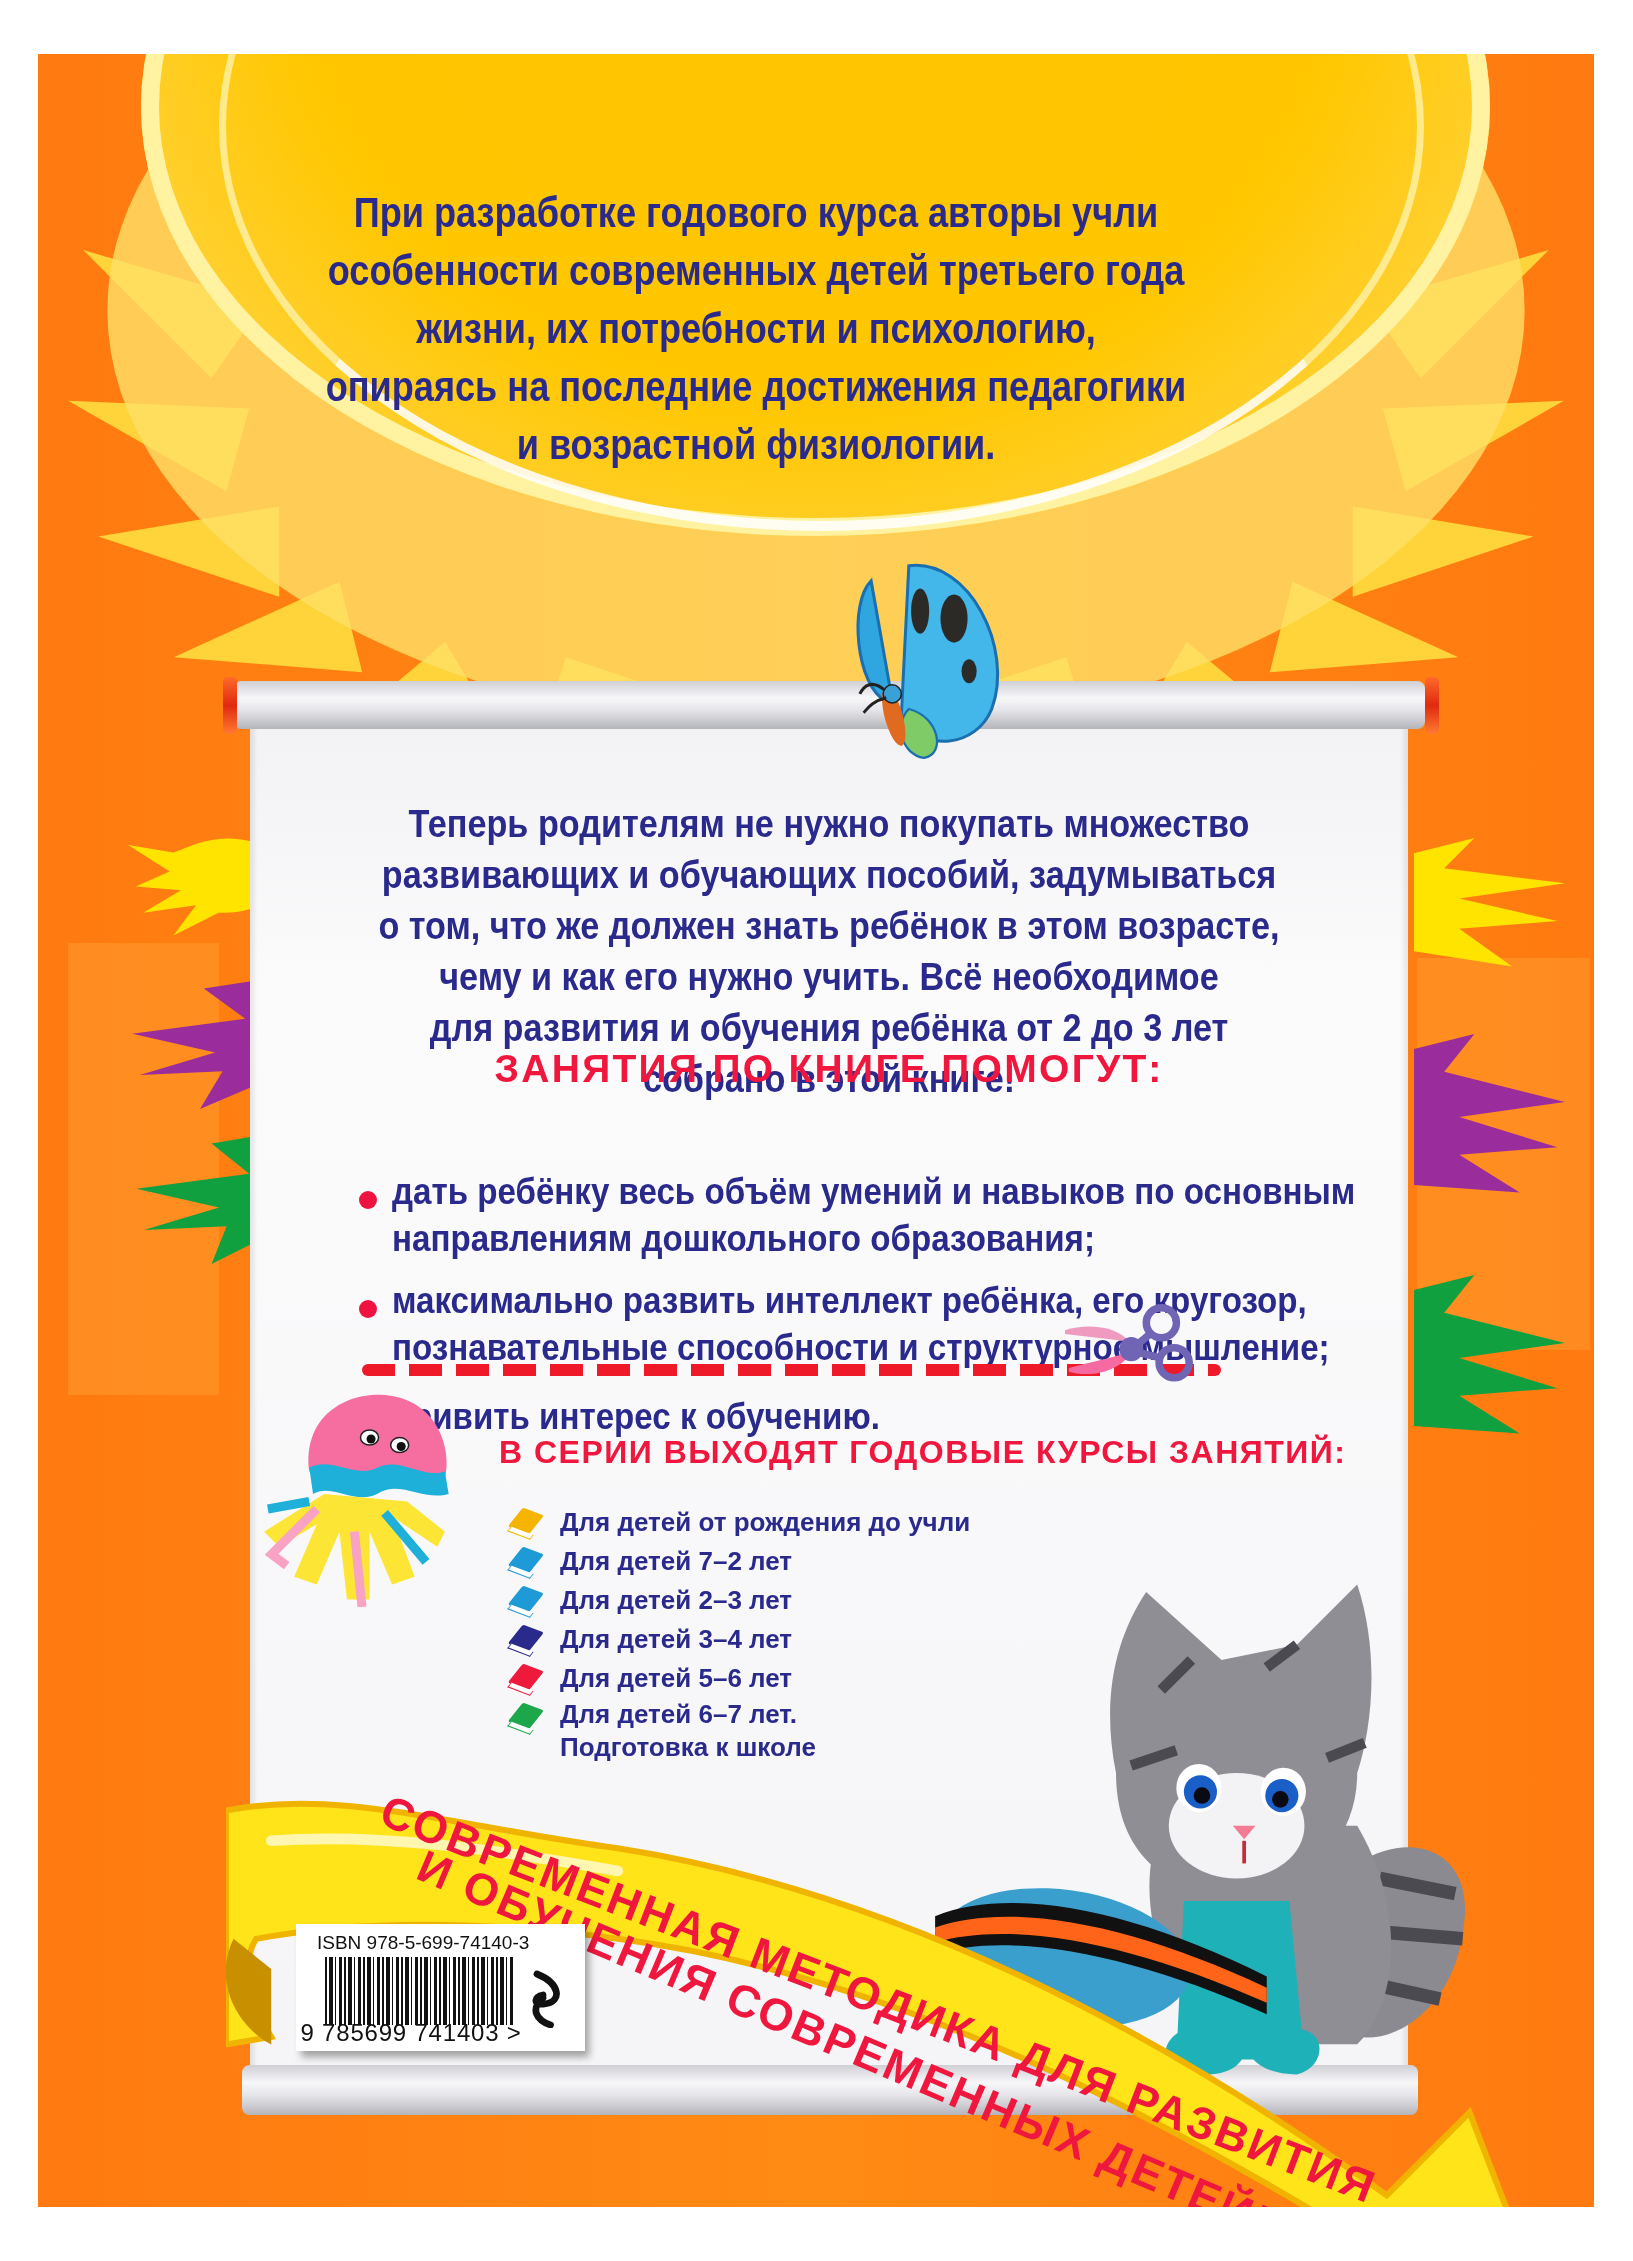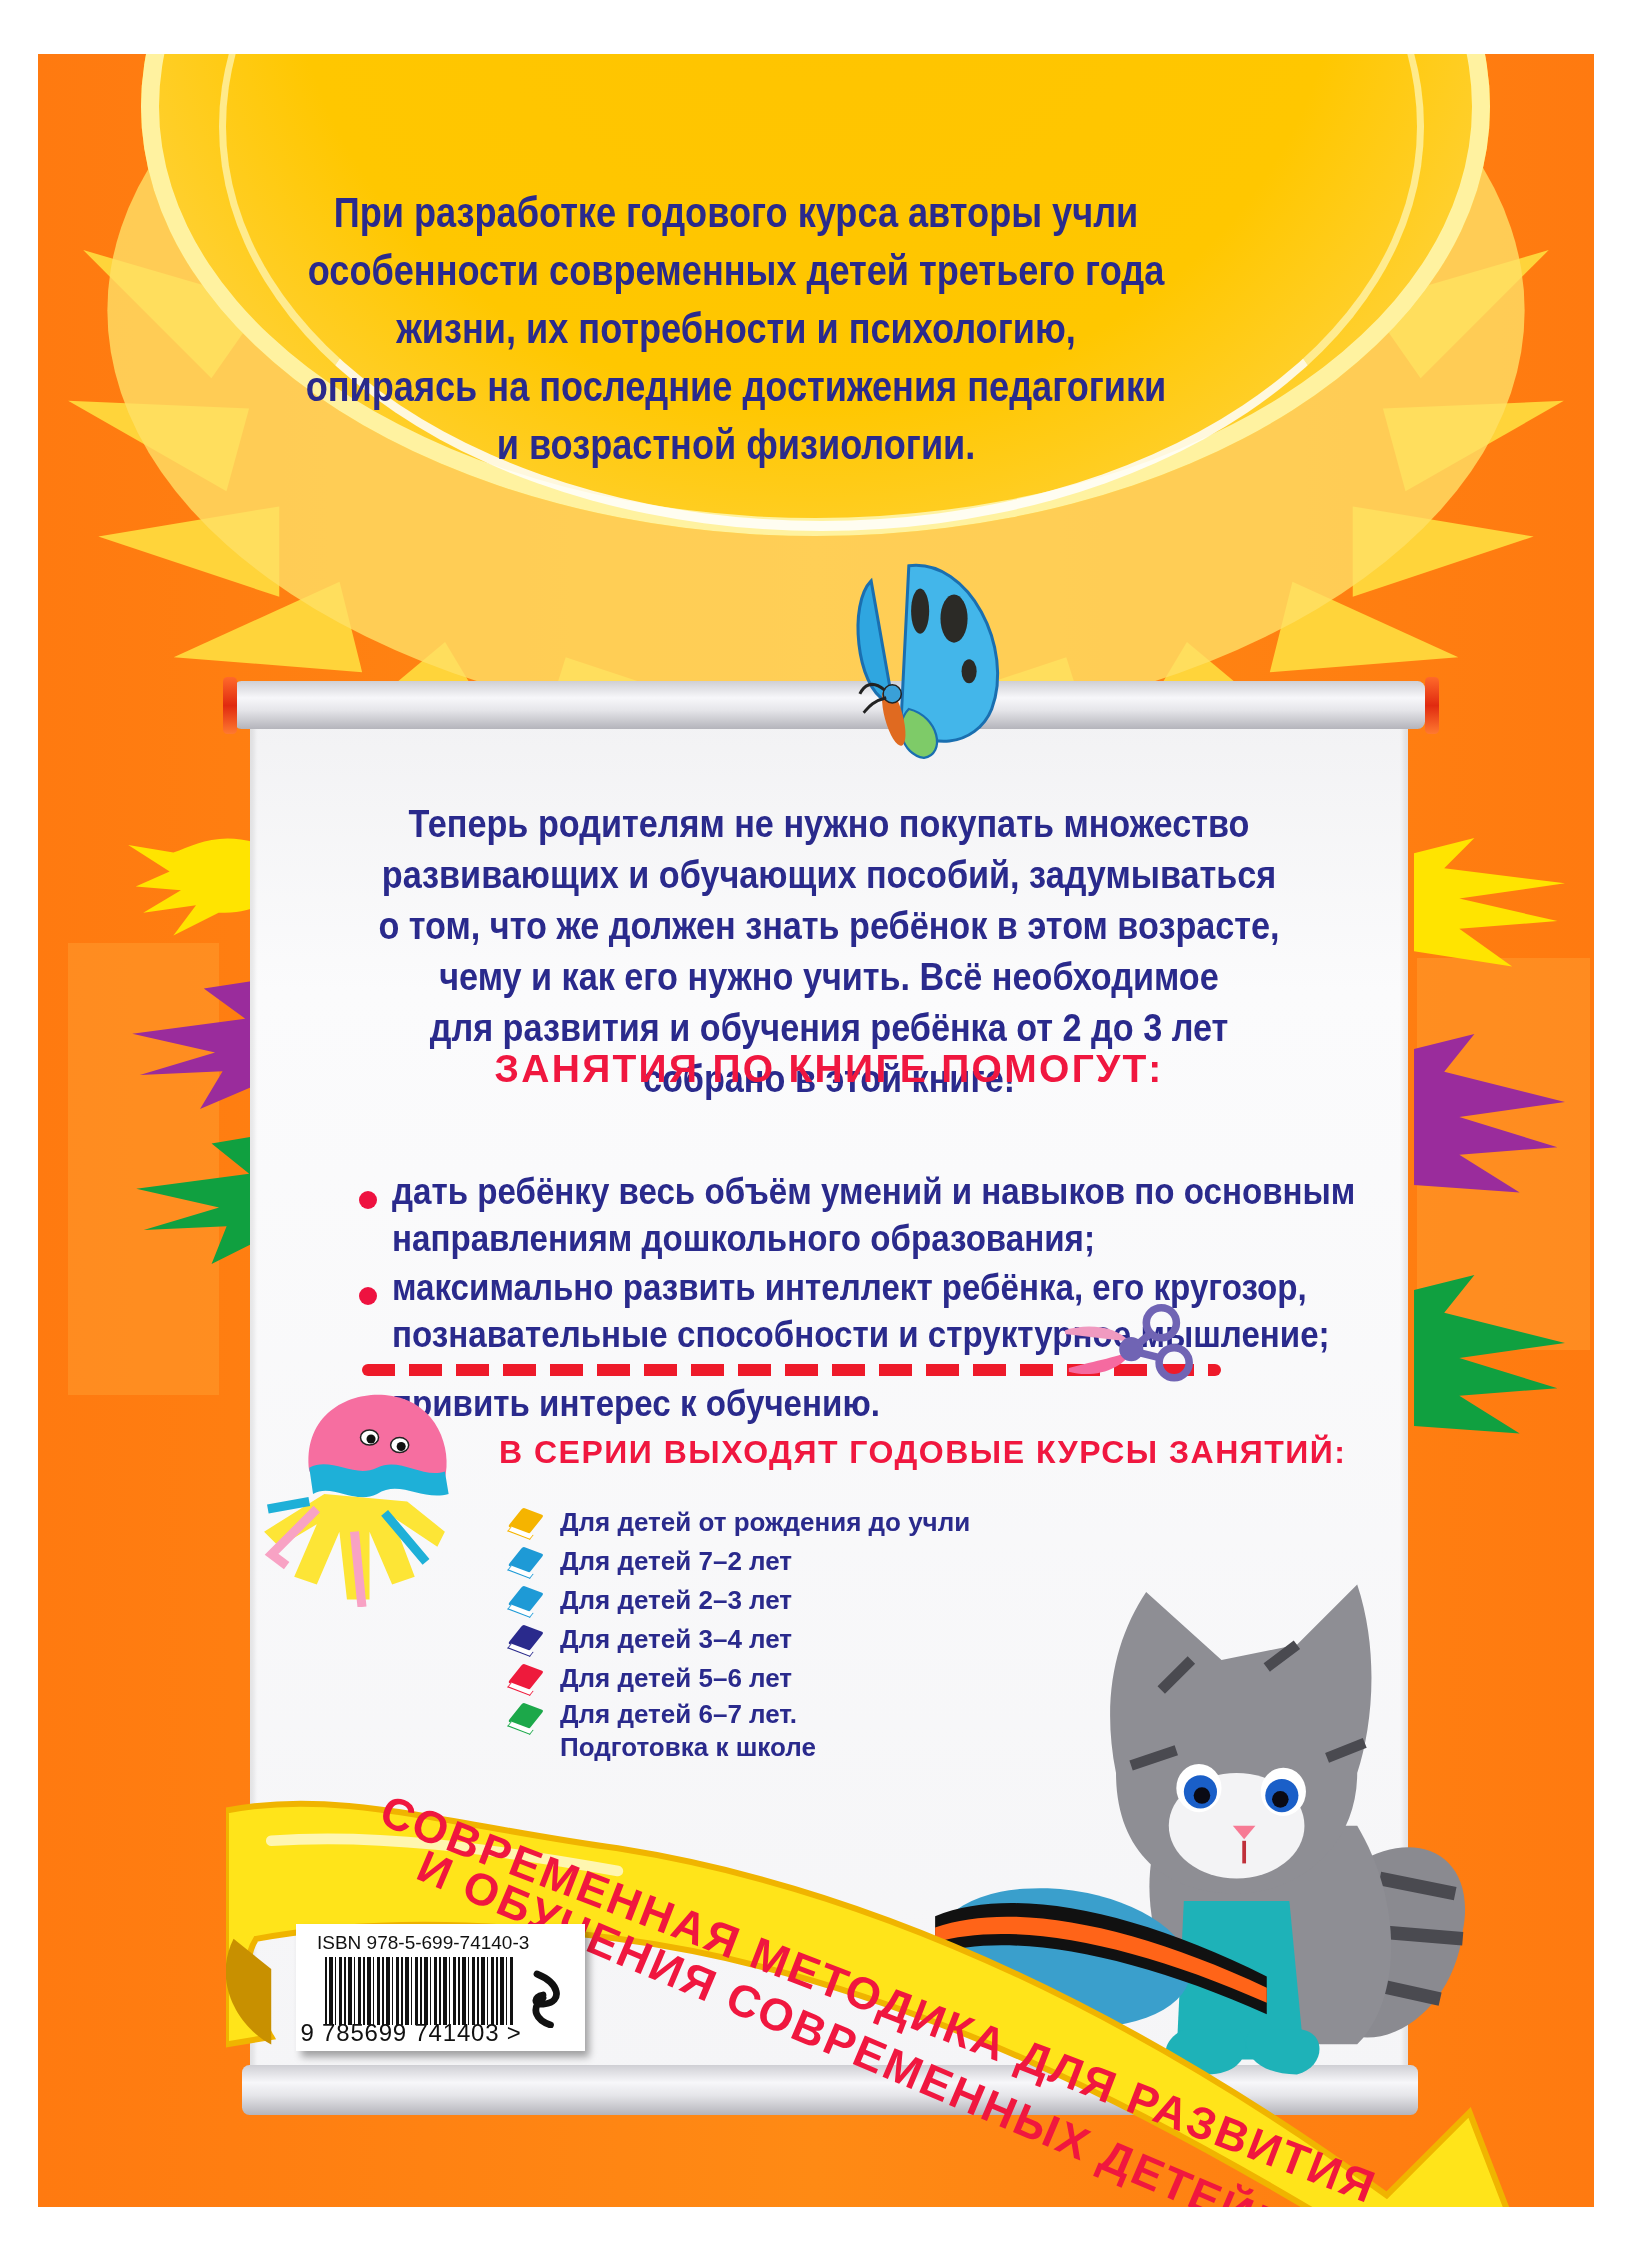--- a/index.html
+++ b/index.html
@@ -8,21 +8,21 @@
     background:linear-gradient(90deg,#ff7a10 0%,#ff8a14 50%,#ff7a10 100%);}
   .abs{position:absolute;}
   
   .sun-rays{position:absolute;left:0;top:0;width:1556px;height:754px;}
   .sun-body{position:absolute;left:103px;top:-377px;width:1349px;height:859px;border-radius:50%;
     background:radial-gradient(ellipse at 50% 30%,#ffc400 0%,#ffc700 55%,#ffd23a 80%,#ffe27a 100%);
     box-shadow:0 0 0 18px #fff2a0 inset;}
   .sun-arc{position:absolute;left:181px;top:-332px;width:1191px;height:799px;border-radius:50%;
     border-bottom:10.6px solid rgba(255,255,255,.85);border-left:7.5px solid rgba(255,248,190,.7);border-right:7.5px solid rgba(255,248,190,.7);border-top:none;}
   .top-text{position:absolute;left:0;width:1396px;top:130px;text-align:center;color:#2a2a8c;
-    font-weight:bold;font-size:42px;line-height:58px;letter-spacing:0px;}
+    font-weight:bold;font-size:42px;line-height:58px;letter-spacing:0px;padding-left:20px;}
   .top-text div{white-space:nowrap;transform:scaleX(.86);}
   
   .hand{position:absolute;}
   
   .scroll-paper{position:absolute;left:212px;top:663px;width:1158px;height:1372px;
     background:linear-gradient(180deg,#f2f2f4 0%,#fbfbfc 20%,#f5f5f7 100%);box-shadow:inset 4.5px 0 4.5px rgba(0,0,0,.08), inset -4.5px 0 4.5px rgba(0,0,0,.08);}
   .roller{position:absolute;border-radius:7.5px;
     background:linear-gradient(180deg,#cfcfd4 0%,#f7f7fa 35%,#e6e6ea 60%,#b4b4bb 100%);}
   .roller-cap{position:absolute;width:13.6px;border-radius:4.5px;background:linear-gradient(180deg,#ff6a2a,#e02a10,#ff7a30);}
   .scroll-text{position:absolute;left:212px;width:1158px;text-align:center;color:#2a2a8c;font-weight:bold;}
@@ -133,21 +133,21 @@
     <div>развивающих и обучающих пособий, задумываться</div>
     <div>о том, что же должен знать ребёнок в этом возрасте,</div>
     <div>чему и как его нужно учить. Всё необходимое</div>
     <div>для развития и обучения ребёнка от 2 до 3 лет</div>
     <div>собрано в этой книге!</div>
   </div>
 
   <div class="heading-red" style="top:993px;">ЗАНЯТИЯ ПО КНИГЕ ПОМОГУТ:</div>
 
   <div class="bullets">
-    <div class="bullet" style="margin-bottom:2px">
+    <div class="bullet" style="margin-bottom:15px">
       <span class="dot"></span>
       <div class="ln">дать ребёнку весь объём умений и навыков по основным</div>
       <div class="ln">направлениям дошкольного образования;</div>
     </div>
     <div class="bullet" style="margin-bottom:22px">
       <span class="dot"></span>
       <div class="ln">максимально развить интеллект ребёнка, его кругозор,</div>
       <div class="ln">познавательные способности и структурное мышление;</div>
     </div>
     <div class="bullet">

